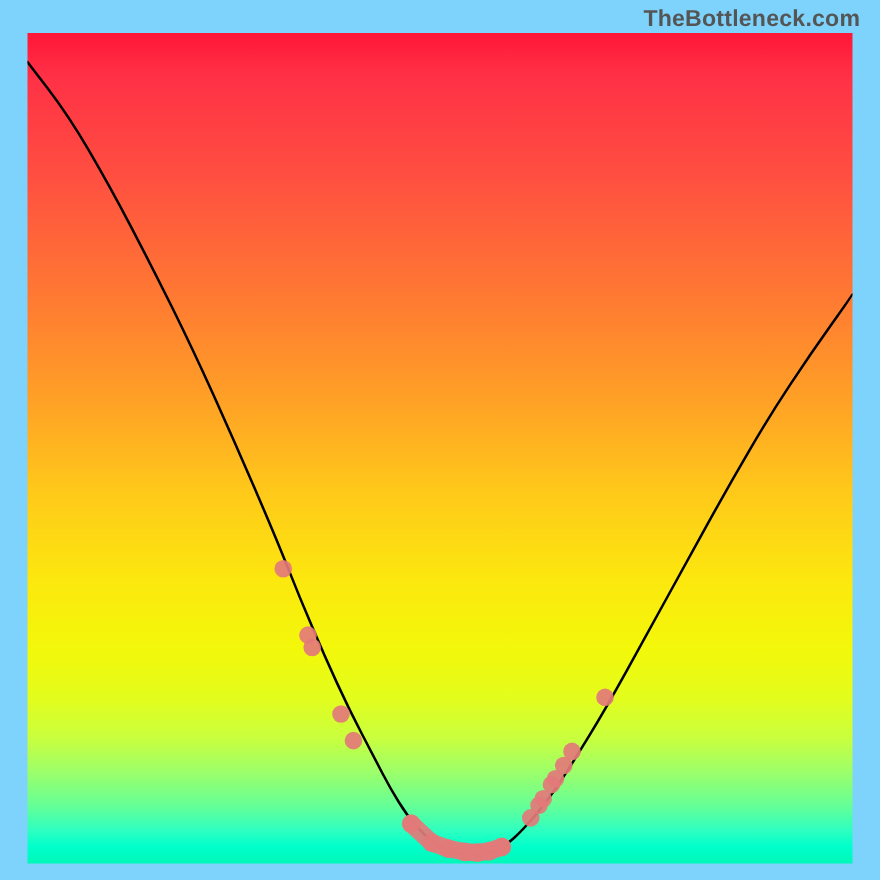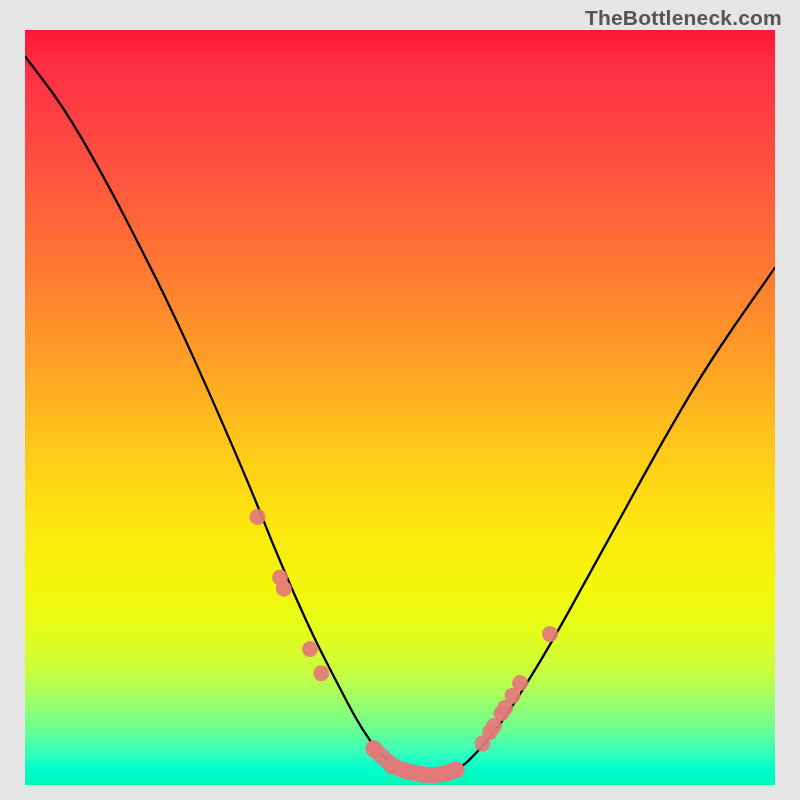--- a/index.html
+++ b/index.html
@@ -8,21 +8,21 @@
     width: 800px;
     height: 800px;
     background: #000;
     overflow: hidden;
     font-family: Arial, Helvetica, sans-serif;
   }
   .chart-wrap {
     position: relative;
     width: 800px;
     height: 800px;
-    background: #e5e5e5;
+    background: #7dd3fc;
   }
   .watermark {
     position: absolute;
     top: 6px;
     right: 18px;
     color: #555;
     font-size: 21px;
     font-weight: 600;
     letter-spacing: 0.2px;
     z-index: 5;

